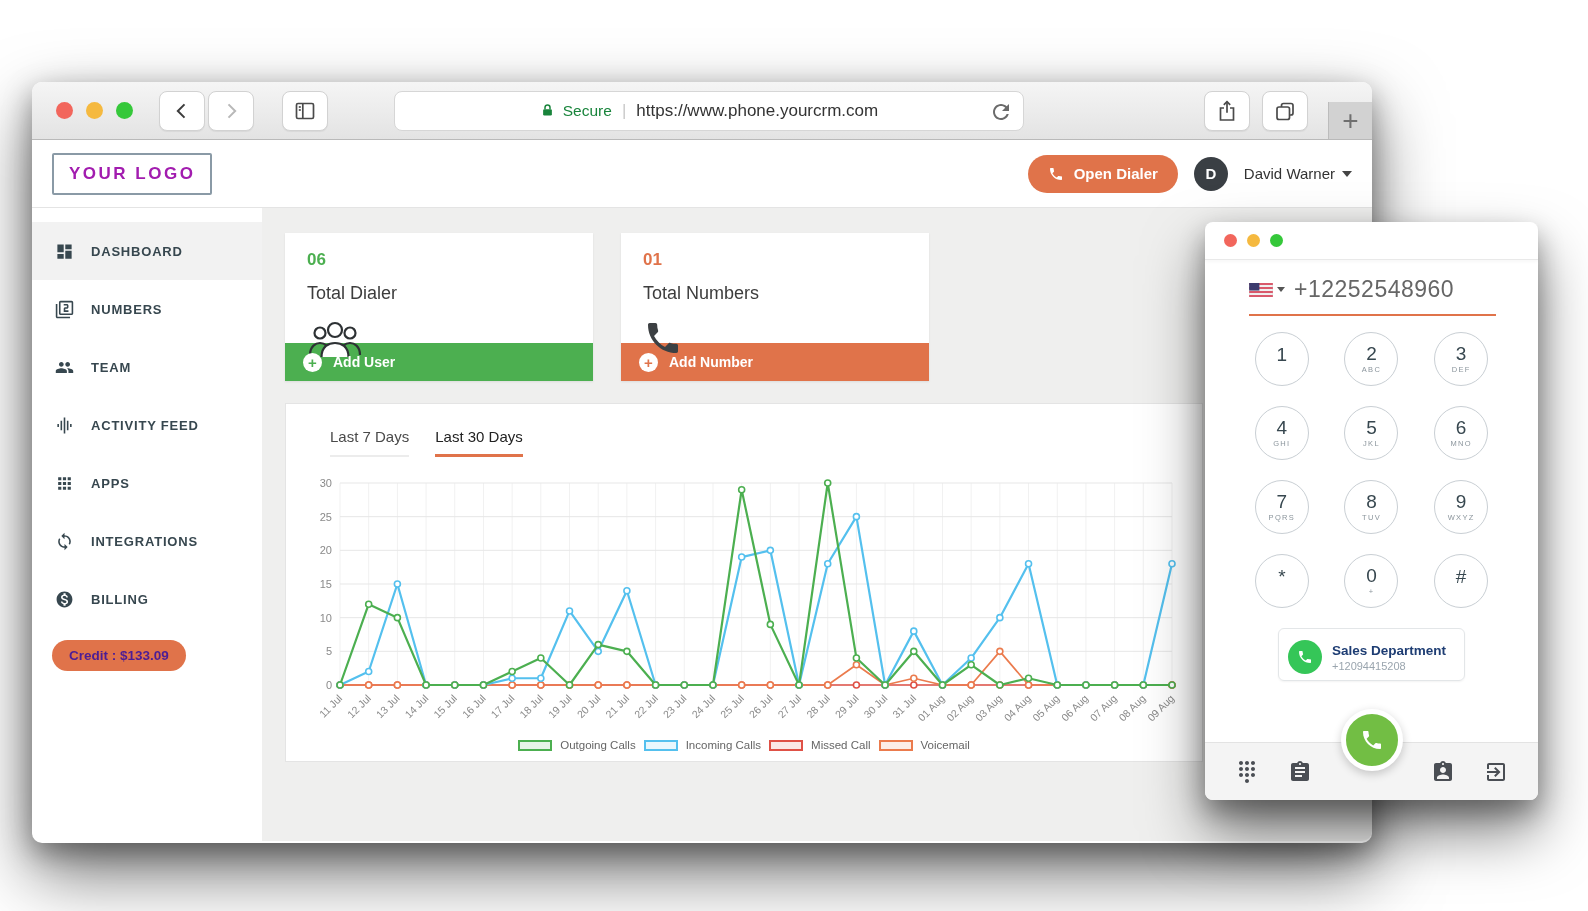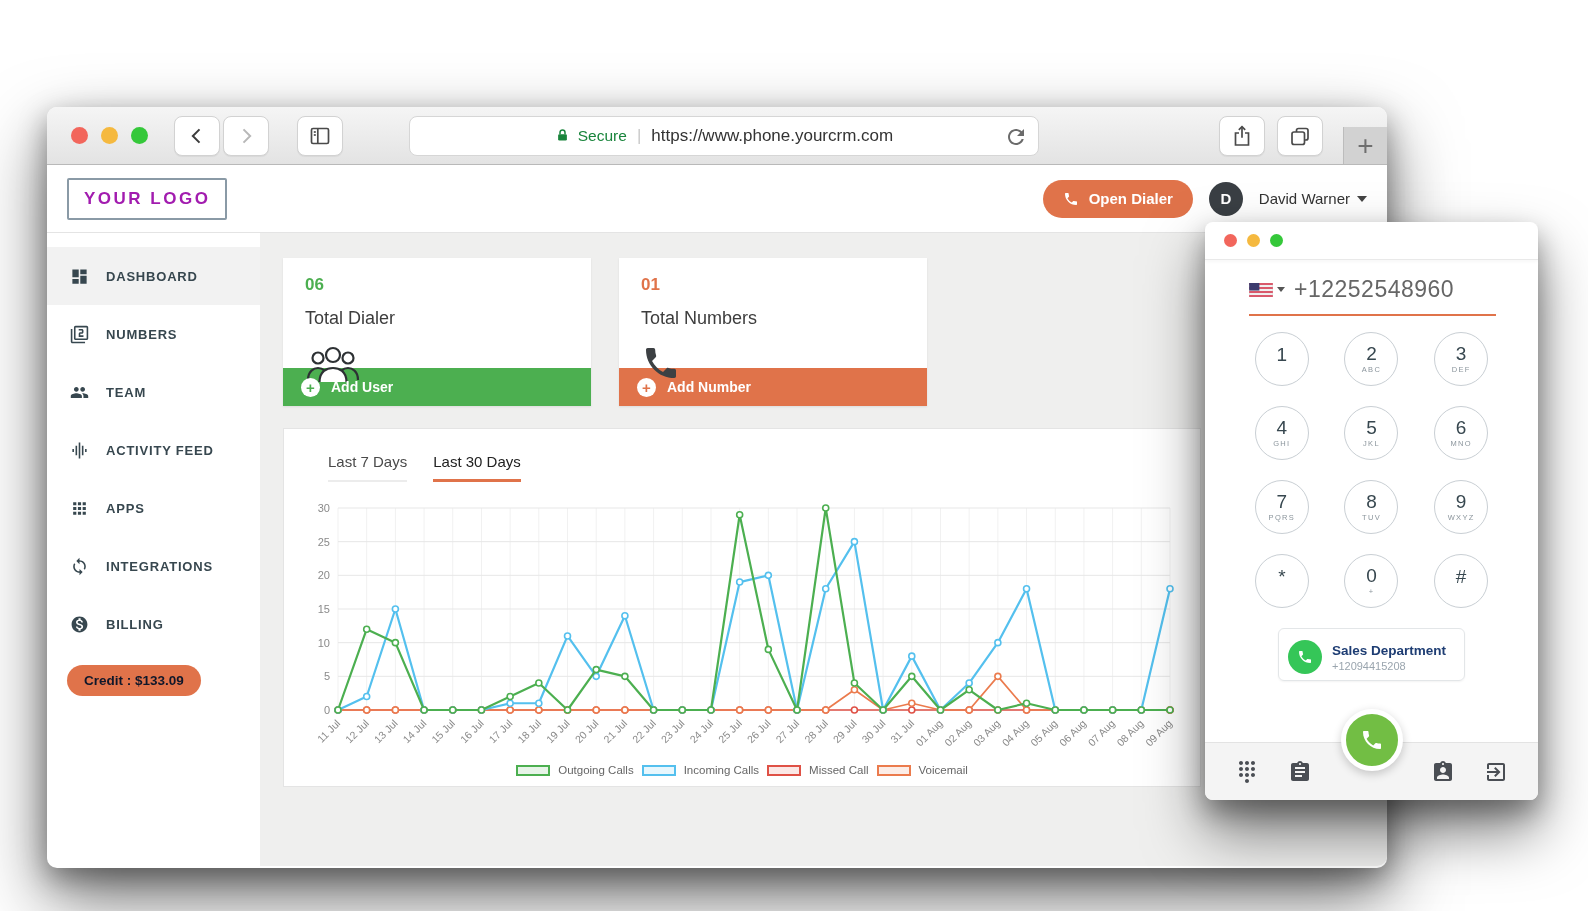--- a/index.html
+++ b/index.html
@@ -1,21 +1,21 @@
 <!DOCTYPE html>
 <html><head>
 <meta charset="utf-8">
 <style>
   html,body{margin:0;padding:0;width:1588px;height:911px;background:#fff;
     font-family:"Liberation Sans","DejaVu Sans",sans-serif;overflow:hidden;position:relative;}
   *{box-sizing:border-box;}
 
   
-  .browser{position:absolute;left:47px;top:82px;width:1340px;height:761px;border-radius:10px;
-    box-shadow:0 30px 70px rgba(0,0,0,.55),0 10px 28px rgba(0,0,0,.35);background:#fff;margin-top:25px;}
+  .browser{position:absolute;left:32px;top:82px;width:1340px;height:761px;border-radius:10px;
+    box-shadow:0 30px 70px rgba(0,0,0,.55),0 10px 28px rgba(0,0,0,.35);background:#fff;}
   .toolbar{height:58px;background:linear-gradient(#f5f5f5,#e3e3e3);border-bottom:1px solid #b9b9b9;
     border-radius:10px 10px 0 0;display:flex;align-items:center;padding:0 14px;position:relative;}
   .lights{display:flex;gap:13px;margin-left:10px;}
   .light{width:17px;height:17px;border-radius:50%;}
   .l-red{background:#f2665c;}.l-yellow{background:#f5b93f;}.l-green{background:#35c83a;}
   .navbtn{width:46px;height:40px;background:#fff;border:1px solid #d2d2d2;border-radius:8px;
     display:flex;align-items:center;justify-content:center;box-shadow:0 1px 1px rgba(0,0,0,.06);}
   .nav-group{display:flex;gap:3px;margin-left:26px;}
   .panelbtn{margin-left:28px;}
   .urlbar{margin-left:66px;width:630px;height:40px;background:#fff;border:1px solid #d6d6d6;border-radius:8px;
@@ -35,26 +35,26 @@
   .header-right{margin-left:auto;display:flex;align-items:center;gap:16px;justify-content:center;}
   .open-dialer{display:flex;align-items:center;gap:10px;background:#e0734a;color:#fff;border-radius:20px;
     height:38px;padding:0 20px;font-size:15px;font-weight:bold;cursor:pointer;}
   .avatar{width:34px;height:34px;border-radius:50%;background:#3a3f44;color:#fff;display:flex;
     align-items:center;justify-content:center;font-size:15px;font-weight:bold;}
   .username{font-size:15px;color:#333;display:flex;align-items:center;gap:7px;cursor:pointer;}
   .caret{width:0;height:0;border-left:5px solid transparent;border-right:5px solid transparent;border-top:6px solid #444;}
 
   
   .app-body{display:flex;height:633px;border-radius:0 0 10px 10px;overflow:hidden;}
-  .sidebar{width:213px;background:#fff;flex-shrink:0;padding-top:14px;}
+  .sidebar{width:230px;background:#fff;flex-shrink:0;padding-top:14px;}
   .side-item{height:58px;display:flex;align-items:center;gap:17px;padding-left:23px;font-size:13px;
     letter-spacing:.8px;color:#37474f;font-weight:bold;cursor:pointer;}
   .side-item.active{background:#f2f2f2;}
   .side-item svg{width:19px;height:19px;fill:#37474f;flex-shrink:0;}
-  .credit-pill{display:inline-block;margin:12px 0 0 20px;background:#e0734a;color:#0f172a;font-size:13.5px;
+  .credit-pill{display:inline-block;margin:12px 0 0 20px;background:#e0734a;color:#4c1d95;font-size:13.5px;
     font-weight:bold;padding:8px 17px;border-radius:17px;}
   .content{flex:1;background:#efefee;padding:25px 0 0 23px;}
 
   
   .cards-row{display:flex;gap:28px;}
   .stat-card{width:308px;background:#fff;box-shadow:0 1px 2px rgba(0,0,0,.08);}
   .stat-body{height:110px;padding:17px 22px 0 22px;display:flex;justify-content:space-between;flex-direction:column;}
   .stat-num{font-size:17px;font-weight:bold;}
   .stat-label{font-size:18px;color:#3d3d3d;margin-top:13px;}
   .stat-footer{height:38px;display:flex;align-items:center;gap:11px;padding-left:18px;color:#fff;

